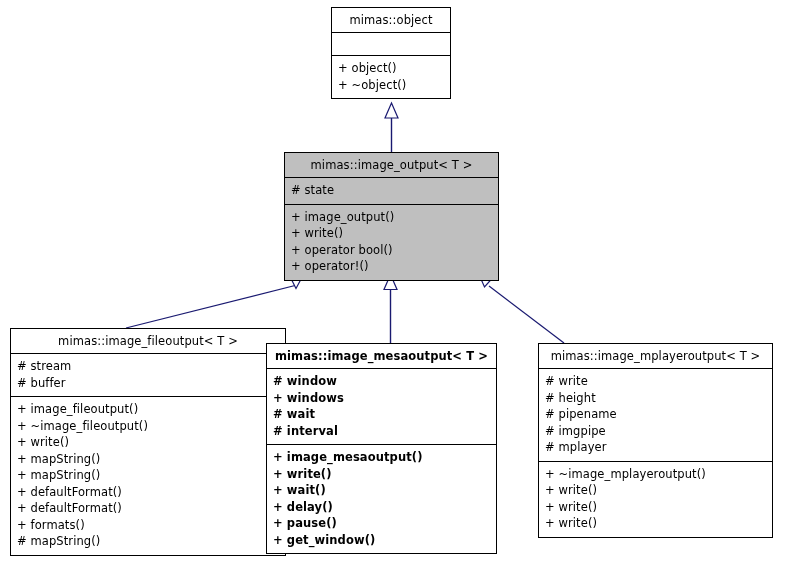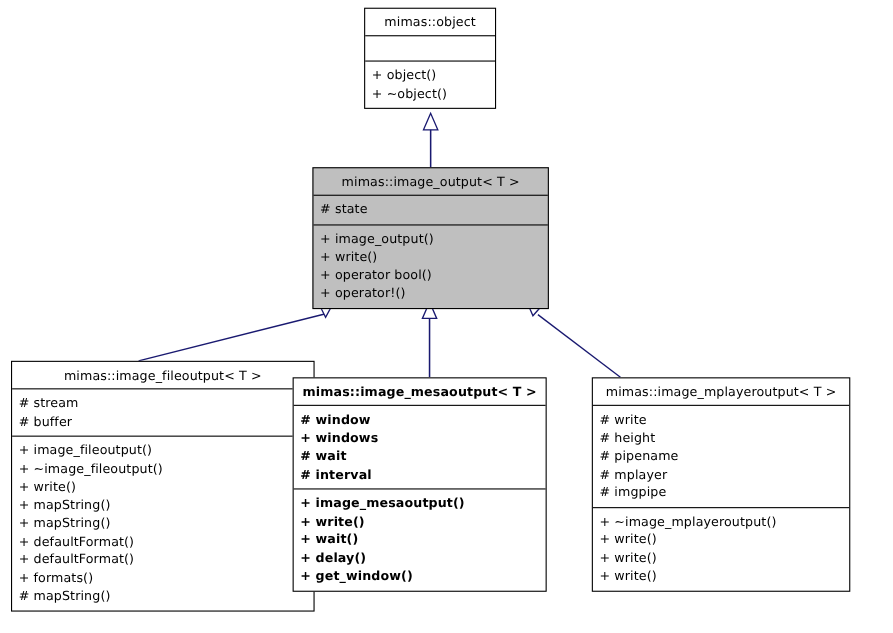--- a/index.html
+++ b/index.html
@@ -149,33 +149,34 @@
       <div class="member">+ windows</div>
       <div class="member"># wait</div>
       <div class="member"># interval</div>
     </div>
     <div class="divider"></div>
     <div class="member-list">
       <div class="member">+ image_mesaoutput()</div>
       <div class="member">+ write()</div>
       <div class="member">+ wait()</div>
       <div class="member">+ delay()</div>
+      <div class="member">+ pause()</div>
       <div class="member">+ get_window()</div>
     </div>
   </div>
 
   <div class="uml-class" id="class-mplayeroutput">
     <div class="class-name">mimas::image_mplayeroutput&lt; T &gt;</div>
     <div class="divider"></div>
     <div class="member-list">
       <div class="member"># write</div>
       <div class="member"># height</div>
       <div class="member"># pipename</div>
+      <div class="member"># imgpipe</div>
       <div class="member"># mplayer</div>
-      <div class="member"># imgpipe</div>
     </div>
     <div class="divider"></div>
     <div class="member-list">
       <div class="member">+ ~image_mplayeroutput()</div>
       <div class="member">+ write()</div>
       <div class="member">+ write()</div>
       <div class="member">+ write()</div>
     </div>
   </div>
 

